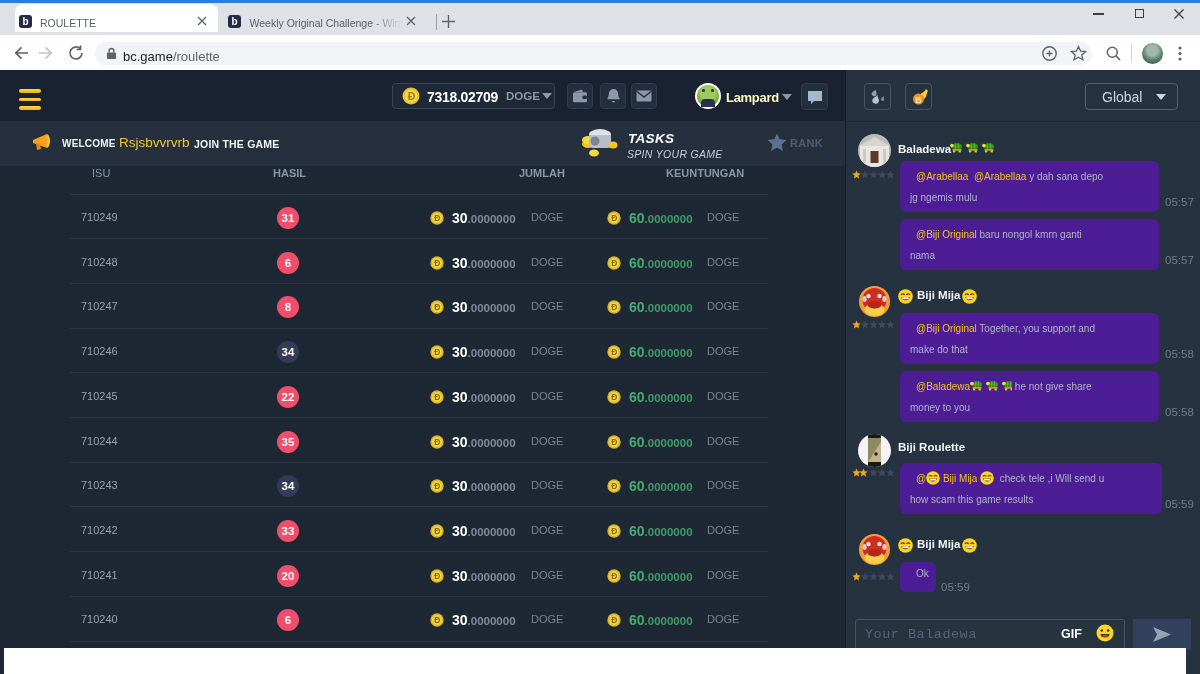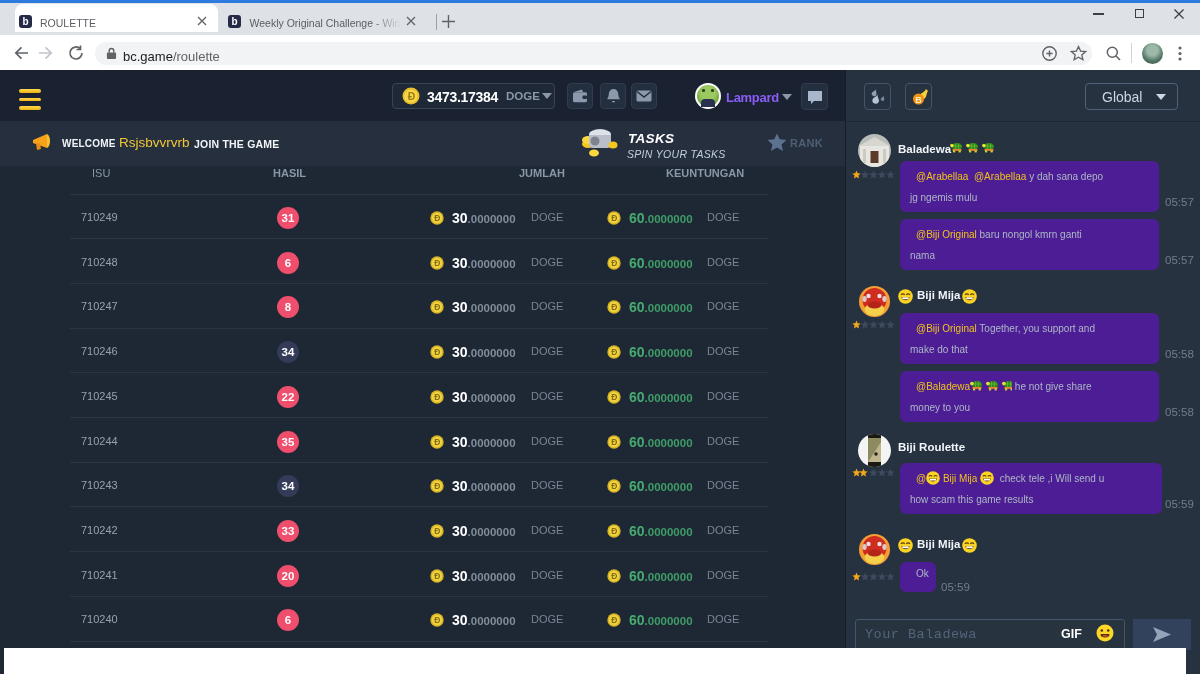--- a/index.html
+++ b/index.html
@@ -127,21 +127,21 @@
 <div class="abs hbar" style="top:106px;"></div>
 
 <div class="abs" id="balpill"></div>
 <div class="abs" style="left:402px; top:87px;">
 <svg width="18" height="18" viewBox="0 0 18 18">
       <circle cx="9" cy="9" r="8.5" fill="#e8bf2b"></circle>
       <circle cx="9" cy="9" r="6.6" fill="#f6d548"></circle>
       <text x="9.5" y="13" font-size="10.5" font-weight="bold" fill="#9c7c14" text-anchor="middle">Đ</text>
     </svg>
 </div>
-<div class="abs" style="left:427px; top:89px; font-size:14px; font-weight:bold; color:#fff; letter-spacing:-0.3px;">3473.17384</div>
+<div class="abs" style="left:427px; top:89px; font-size:14px; font-weight:bold; color:#fff; letter-spacing:-0.3px;">7318.02709</div>
 <div class="abs" style="left:506px; top:90px; font-size:11.5px; font-weight:bold; color:#8b98a8;">DOGE</div>
 <div class="abs" style="left:542px; top:93px; width:0; height:0; border-left:5px solid transparent; border-right:5px solid transparent; border-top:6px solid #8b98a8;"></div>
 
 <div class="abs hbtn" style="left:567px;"></div>
 <div class="abs hbtn" style="left:600px;"></div>
 <div class="abs hbtn" style="left:631px;"></div>
 <svg class="abs" style="left:572px; top:89px;" width="16" height="14" viewBox="0 0 16 14">
     <path class="icn" d="M2 3 L10 0.5 L11 3 Z"></path>
     <rect class="icn" x="1" y="3.2" width="14" height="10" rx="1.5"></rect>
     <rect x="10.5" y="6.5" width="4.5" height="3.4" rx="1" fill="#232e3e"></rect>
@@ -153,21 +153,21 @@
 <svg class="abs" style="left:636px; top:90px;" width="16" height="12" viewBox="0 0 16 12">
     <rect class="icn" x="0.5" y="0.5" width="15" height="11" rx="1.5"></rect>
     <path d="M1 1.5 L8 7 L15 1.5" stroke="#232e3e" stroke-width="1.4" fill="none"></path>
   </svg>
 
 <div class="abs" style="left:695px; top:83px; width:26px; height:26px; border-radius:50%; background:#fff;"></div>
 <div class="abs" style="left:697px; top:85px; width:22px; height:22px; border-radius:50%; background:radial-gradient(circle at 50% 38%, #9cca60 0 40%, #74a844 68%, #5d87b0 100%); overflow:hidden;"></div>
 <div class="abs" style="left:702px; top:89px; width:2.5px; height:2.5px; border-radius:50%; background:#27421c;"></div>
 <div class="abs" style="left:711px; top:89px; width:2.5px; height:2.5px; border-radius:50%; background:#27421c;"></div>
 <div class="abs" style="left:701px; top:99px; width:14px; height:8px; background:#2a3150; border-radius:4px 4px 0 0;"></div>
-<div class="abs" style="left:726px; top:89.5px; font-size:13px; font-weight:bold; color:#8b5cf6; letter-spacing:-0.3px;">Lampard</div>
+<div class="abs" style="left:726px; top:89.5px; font-size:13px; font-weight:bold; color:#fef9c3; letter-spacing:-0.3px;">Lampard</div>
 <div class="abs" style="left:782px; top:93.5px; width:0; height:0; border-left:5.5px solid transparent; border-right:5.5px solid transparent; border-top:6.5px solid #8b98a8;"></div>
 <div class="abs hbtn" style="left:801px; width:27px; height:27px;"></div>
 <svg class="abs" style="left:807px; top:89px;" width="16" height="15" viewBox="0 0 16 15">
     <path d="M1 2 h14 v10 h-8 l-3 3 v-3 h-3 Z" fill="#a9b7cc"></path>
   </svg>
 
 <svg class="abs" style="left:31px; top:132px;" width="25" height="21" viewBox="0 0 25 21">
     <path d="M2 8 L16 2 L16 16 L2 11 Z" fill="#f6a21c"></path>
     <path d="M16 2 C20 4 20 14 16 16 Z" fill="#fbc02d"></path>
     <path d="M5 11 L6 18 L10 17 L9 11.5 Z" fill="#e88d12"></path>
@@ -179,21 +179,21 @@
 <svg class="abs" style="left:580px; top:126px;" width="38" height="34" viewBox="0 0 38 34">
   <ellipse cx="8" cy="18" rx="6" ry="4" fill="#f4c71e"></ellipse>
   <ellipse cx="8" cy="14" rx="6" ry="4" fill="#fbd83e"></ellipse>
   <rect x="9" y="5" width="22" height="17" rx="4" fill="#b9bec9"></rect>
   <path d="M9 9 a11 6 0 0 1 22 0 Z" fill="#dde1e8"></path>
   <circle cx="15" cy="15" r="4.5" fill="#7d838f"></circle>
   <ellipse cx="33" cy="19" rx="4.5" ry="3.5" fill="#f4c71e"></ellipse>
   <ellipse cx="14" cy="27" rx="5" ry="3.5" fill="#fbd83e"></ellipse>
 </svg>
 <div class="abs" style="left:628px; top:131px; font-size:13.5px; font-weight:bold; font-style:italic; color:#fff; letter-spacing:0.3px;">TASKS</div>
-<div class="abs" style="left:627px; top:148px; font-size:10.5px; font-style:italic; color:#c3cfdd; letter-spacing:0.3px;">SPIN YOUR TASKS</div>
+<div class="abs" style="left:627px; top:148px; font-size:10.5px; font-style:italic; color:#c3cfdd; letter-spacing:0.3px;">SPIN YOUR GAME</div>
 <svg class="abs" style="left:767px; top:133px;" width="20" height="19" viewBox="0 0 20 19">
     <path d="M10 0.5 L12.7 6.3 L19.5 7 L14.5 11.4 L16 18 L10 14.5 L4 18 L5.5 11.4 L0.5 7 L7.3 6.3 Z" fill="#5d7290"></path>
   </svg>
 <div class="abs" style="left:790px; top:137px; font-size:11px; font-weight:bold; color:#4e5f75; letter-spacing:0.3px;">RANK</div>
 
 <div class="abs" style="left:92px; top:167px; font-size:11px; font-weight:normal; color:#8a97a6;">ISU</div>
 <div class="abs" style="left:273px; top:167px; font-size:11px; font-weight:bold; color:#8a97a6;">HASIL</div>
 <div class="abs" style="left:519px; top:167px; font-size:11px; font-weight:bold; color:#8a97a6;">JUMLAH</div>
 <div class="abs" style="left:666px; top:167px; font-size:11px; font-weight:bold; color:#8a97a6;">KEUNTUNGAN</div>
 <div class="abs rowline" style="top:640.5px;"></div>

